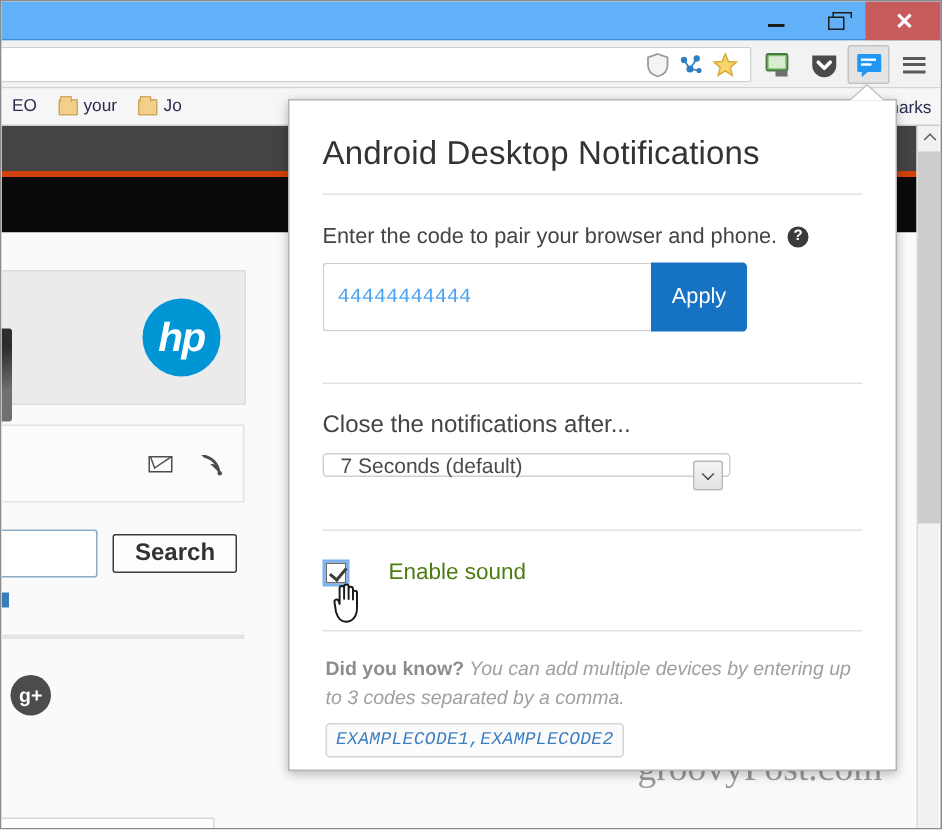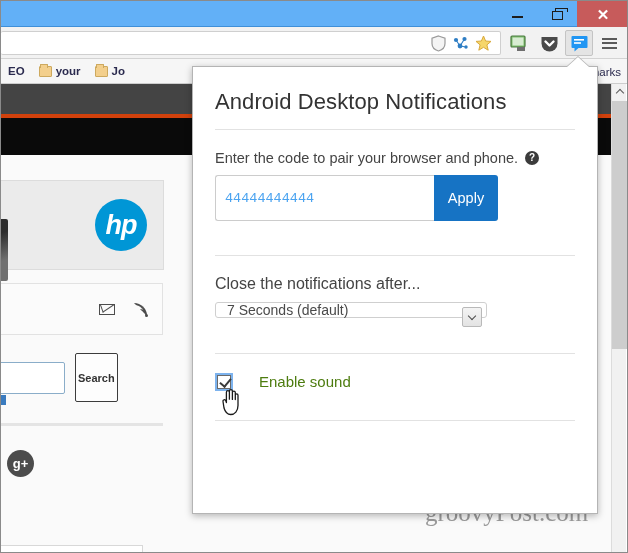--- a/index.html
+++ b/index.html
@@ -75,21 +75,20 @@
 
   
   .bookmarks {
     position: absolute; left: 0; top: 58px; width: 628px; height: 25px;
     background: #f6f6f6; border-bottom: 1px solid #cdcdcd;
     display: flex; align-items: center; font-size: 11.5px; color: #2b2b4f;
   }
   .bm {
     display: flex; align-items: center; gap: 4px; padding: 0 7px; height: 25px;
     white-space: nowrap;
-    font-weight: bold;
   }
   .folder-ico {
     width: 13px; height: 11px; background: #f3cf8c; border: 1px solid #cda95e;
     border-radius: 1px; position: relative;
   }
   .folder-ico::before {
     content: ""; position: absolute; left: 0; top: -3px; width: 6px; height: 3px;
     background: #f3cf8c; border: 1px solid #cda95e; border-bottom: none; border-radius: 1px 1px 0 0;
   }
   .bm-right {
@@ -155,22 +154,22 @@
   .ico-rss i { right: 1px; bottom: 1px; width: 13px; height: 13px; }
   .ico-rss b { right: 1px; bottom: 1px; width: 7px; height: 7px; }
   .ico-rss s { position: absolute; right: 0; bottom: 0; width: 3px; height: 3px;
                background: #4c4c4c; border-radius: 50%; }
 
   .search-row { position: absolute; left: -8px; top: 198px; display: flex; gap: 10px; align-items: center; }
   .search-input-fake {
     width: 72px; height: 32px; border: 1px solid #8aadc9; background: #ffffff; border-radius: 2px;
   }
   .search-btn {
-    height: 49px; padding: 0 2px; border: 1.5px solid #3c3c3c; background: #fdfdfd;
-    font-size: 11px; font-weight: bold; color: #333; border-radius: 2px;
+    height: 26px; padding: 0 14px; border: 1.5px solid #3c3c3c; background: #fdfdfd;
+    font-size: 16px; font-weight: bold; color: #333; border-radius: 2px;
     display: flex; align-items: center;
   }
   .blue-snip { position: absolute; left: 0; top: 240px; width: 5px; height: 10px; background: #3a7bbf; }
   .hr-grey { position: absolute; left: -10px; top: 268px; width: 172px; height: 3px; background: #e4e4e4; }
   .gplus {
     position: absolute; left: 6px; top: 295px; width: 27px; height: 27px; border-radius: 50%;
     background: #4c4c4c; color: #ffffff; font-size: 13px; font-weight: bold;
     display: flex; align-items: center; justify-content: center;
   }
   .colleagues-card {
@@ -454,20 +453,25 @@
 
       <div class="rule rule-2"></div>
 
       <div class="check-row">
         <span class="checkbox"></span>
         <span class="check-label">Enable sound</span>
       </div>
 
       <div class="rule rule-3"></div>
 
+      <div class="tip">
+        <b>Did you know?</b><i> You can add multiple devices by entering up to 3 codes separated by a comma.</i>
+        <br>
+        <span class="code-chip">EXAMPLECODE1,EXAMPLECODE2</span>
+      </div>
 
     </div>
   </div>
 
   <div class="hand-cursor">
     <svg width="26" height="30" viewBox="0 0 26 30">
       <path d="M7 21 L6 14.5 C5.6 12.6 8.2 12 8.8 13.8 L9.4 15.6 L9.4 5.2 C9.4 3.2 12.4 3.2 12.4 5.2 L12.4 12.2 L12.4 4.2 C12.4 2.2 15.4 2.2 15.4 4.2 L15.4 12.4 L15.4 5.6 C15.4 3.7 18.3 3.7 18.3 5.6 L18.3 12.6 L18.3 8.2 C18.3 6.4 21 6.4 21 8.2 L21 18.5 C21 24 17.8 27.5 13.6 27.5 C10 27.5 8.2 25 7 21 Z" fill="#ffffff" stroke="#1a1a1a" stroke-width="1.3" stroke-linejoin="round"></path>
     </svg>
   </div>
 

